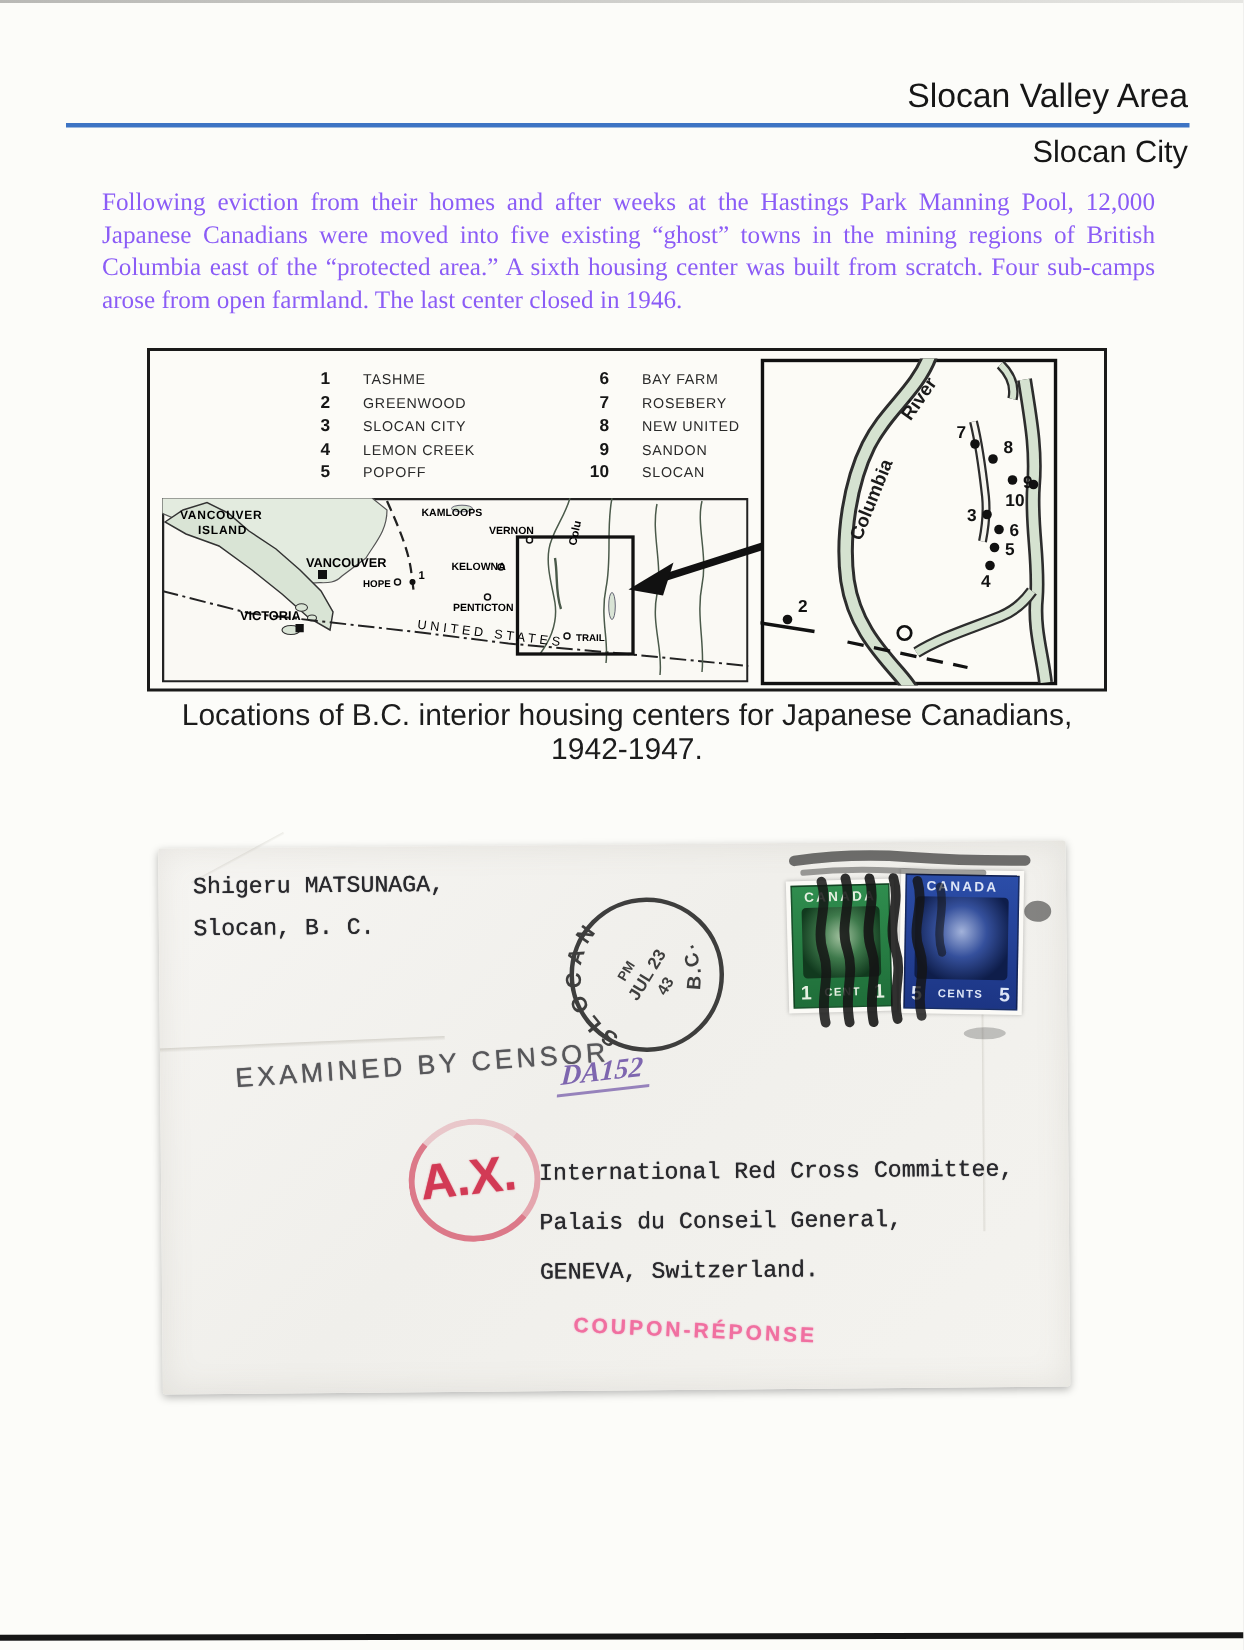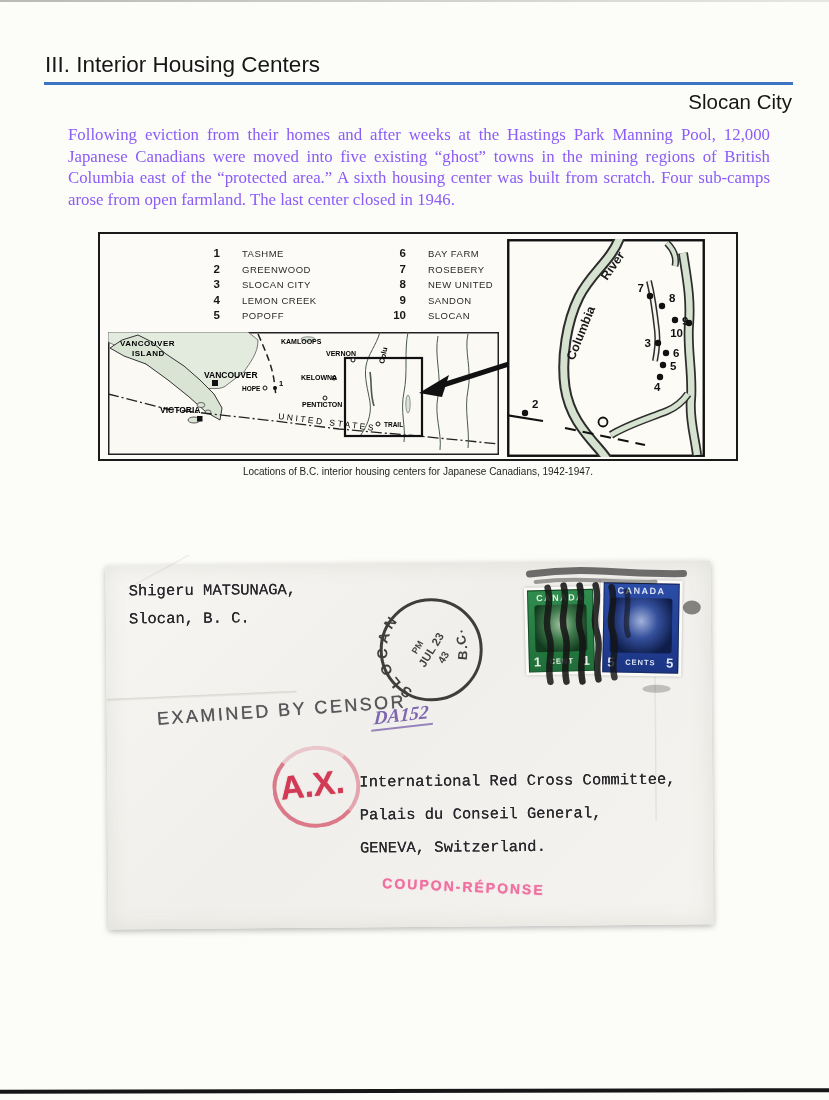--- a/index.html
+++ b/index.html
@@ -26,21 +26,21 @@
           border:2.5px solid #1a1a1a;background:#fcfbf7;}
   .legend{position:absolute;left:100px;top:13px;display:flex;gap:52px;}
   .legend-col{display:flex;flex-direction:column;}
   .legend-row{display:flex;align-items:baseline;height:15.5px;}
   .legend-num{width:20px;text-align:right;font-weight:bold;font-size:11.5px;}
   .legend-name{margin-left:22px;font-size:9.5px;letter-spacing:.5px;color:#2a2a2a;width:92px;}
   .overview-map{position:absolute;left:8px;top:98px;}
   .detail-map{position:absolute;left:407px;top:5px;}
   .inset-arrow{position:absolute;left:317px;top:118px;}
   .fig-caption{position:absolute;left:98px;top:466px;width:640px;text-align:center;
-               font-size:10px;color:#1c1c1c;}
+               font-size:20px;color:#1c1c1c;}
 
   
   .cover{position:absolute;left:107px;top:563px;width:605px;height:364px;border-radius:2px;
          background:linear-gradient(135deg,#f6f5f2 0%,#f0efeb 45%,#f4f3ef 100%);
          transform:rotate(-0.5deg);
          box-shadow:0 2px 6px rgba(0,0,0,.28), inset 0 0 22px rgba(120,115,100,.13);}
   .crease{position:absolute;background:linear-gradient(to bottom,rgba(140,135,120,.28),rgba(140,135,120,0));}
   .crease.c1{left:0;top:130px;width:190px;height:3px;transform:rotate(-2deg);}
   .crease.c2{left:18px;top:6px;width:70px;height:2px;transform:rotate(-28deg);opacity:.6;}
   .crease.c3{left:548px;top:40px;width:2px;height:220px;
@@ -92,21 +92,21 @@
 
   
   svg text{font-family:"Liberation Sans",sans-serif;}
 </style>
 </head>
 <body>
 
 <div class="page">
   <div class="top-edge"></div>
 
-  <div class="hdr-left">III. Interior Housing Centers</div>
+  <div class="hdr-right">Slocan Valley Area</div>
   <div class="hdr-rule"></div>
   <div class="hdr-sub">Slocan City</div>
 
   <div class="intro">Following eviction from their homes and after weeks at the Hastings Park Manning Pool, 12,000 Japanese Canadians were moved into five existing “ghost” towns in the mining regions of British Columbia east of the “protected area.” A sixth housing center was built from scratch.  Four sub-camps arose from open farmland.  The last center closed in 1946.</div>
 
   <div class="figure">
     <div class="legend">
       <div class="legend-col">
         <div class="legend-row">
             <span class="legend-num">1</span>

